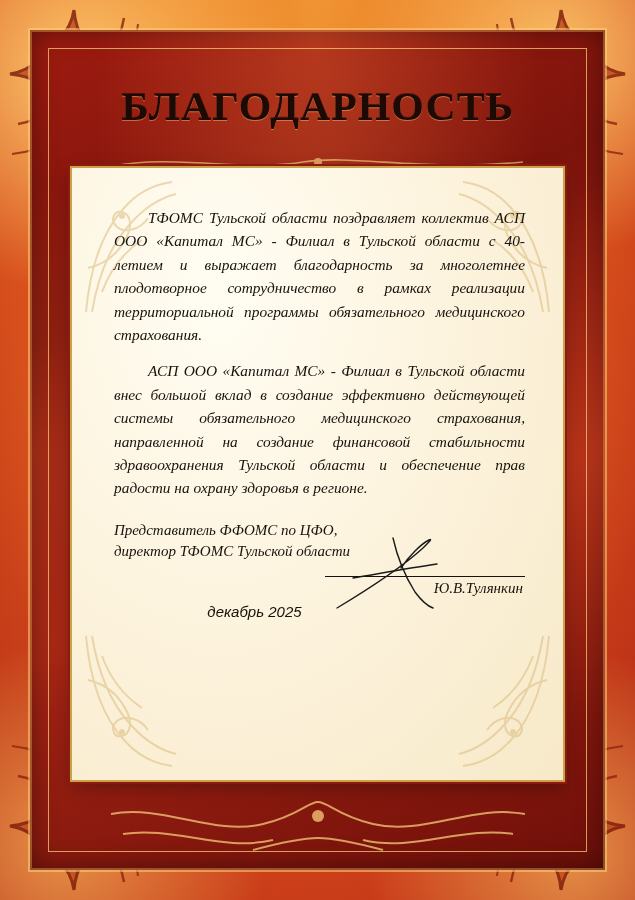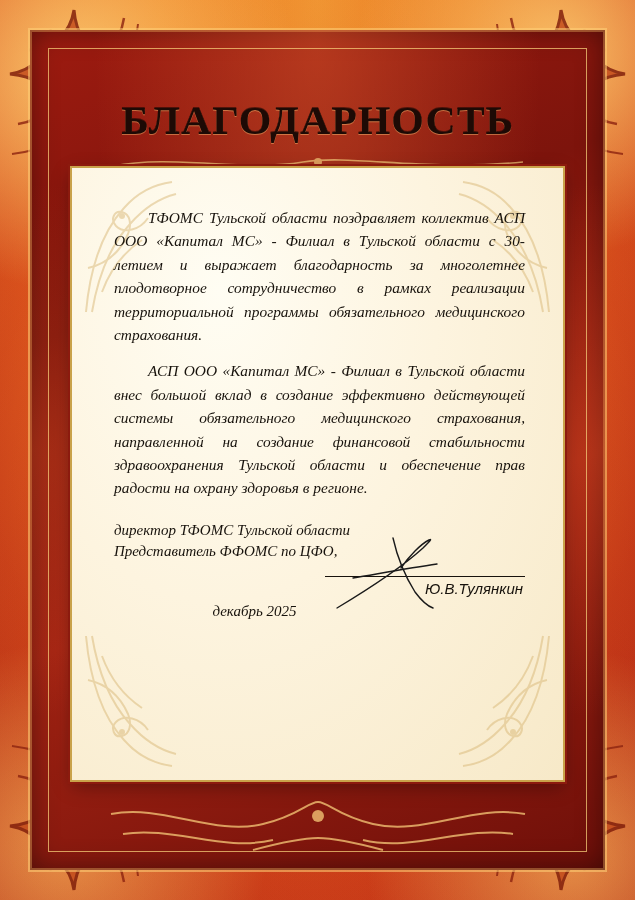--- a/index.html
+++ b/index.html
@@ -82,21 +82,21 @@
   }
 
   
   .title-bar {
     position: absolute;
     top: 82px;
     left: 62px;
     right: 62px;
     height: 62px;
     display: flex;
-    align-items: flex-end;
+    align-items: flex-start;
     justify-content: center;
   }
   .title-text {
     font-family: "Liberation Serif", serif;
     font-weight: bold;
     font-size: 41px;
     letter-spacing: 1px;
     color: #1d0a05;
     text-shadow:
       0 1px 0 rgba(255,200,120,0.45),
@@ -171,30 +171,30 @@
   }
   .sign-rule {
     position: absolute;
     right: 0;
     bottom: 20px;
     width: 200px;
     height: 1px;
     background: #17120c;
   }
   .sign-name {
-    font-family: Liberation Sans, sans-serif;
+    font-family: Liberation Serif, serif;
     font-style: italic;
     font-size: 15px;
     color: #17120c;
     padding-right: 2px;
   }
   .sign-date {
     margin-top: 6px;
     text-align: center;
-    font-family: Liberation Serif, serif;
+    font-family: Liberation Sans, sans-serif;
     font-style: italic;
     font-size: 15px;
     color: #17120c;
     padding-right: 130px;
   }
   .signature-mark {
     position: absolute;
     right: 28px;
     bottom: 8px;
     width: 200px;
@@ -321,26 +321,26 @@
       <g fill="none" stroke="#d9b877" stroke-width="2">
         <path d="M10 140 C 14 96, 26 60, 48 36 C 62 20, 80 12, 96 10"></path>
         <path d="M16 140 C 22 104, 34 74, 54 52 C 68 36, 84 26, 100 22"></path>
         <path d="M26 120 C 34 98, 48 80, 66 68"></path>
         <path d="M12 96 C 30 92, 44 80, 52 62 C 56 52, 54 42, 46 40 C 38 38, 34 48, 40 54 C 48 62, 64 58, 72 46"></path>
         <circle cx="46" cy="44" r="3" fill="#d9b877" stroke="none"></circle>
       </g>
     </svg>
 
     <div class="panel-content">
-      <p class="para">ТФОМС Тульской области поздравляет коллектив АСП ООО «Капитал МС» - Филиал в Тульской области с 30-летием и выражает благодарность за многолетнее плодотворное сотрудничество в рамках реализации территориальной программы обязательного медицинского страхования.</p>
+      <p class="para">ТФОМС Тульской области поздравляет коллектив АСП ООО «Капитал МС» - Филиал в Тульской области с 40-летием и выражает благодарность за многолетнее плодотворное сотрудничество в рамках реализации территориальной программы обязательного медицинского страхования.</p>
       <p class="para">АСП ООО «Капитал МС» - Филиал в Тульской области внес большой вклад в создание эффективно действующей системы обязательного медицинского страхования, направленной на создание финансовой стабильности здравоохранения Тульской области и обеспечение прав радости на охрану здоровья в регионе.</p>
 
       <div class="sign-block">
+        <div class="sign-line">Представитель ФФОМС по ЦФО,</div>
         <div class="sign-line">директор ТФОМС Тульской области</div>
-        <div class="sign-line">Представитель ФФОМС по ЦФО,</div>
 
         <div class="sign-name-row">
           <div class="sign-rule"></div>
           <div class="sign-name">Ю.В.Тулянкин</div>
         </div>
 
         <div class="sign-date">декабрь 2025</div>
 
         <svg class="signature-mark" viewBox="0 0 200 78">
           <g fill="none" stroke="#1a1a1a" stroke-width="1.4" stroke-linecap="round">

